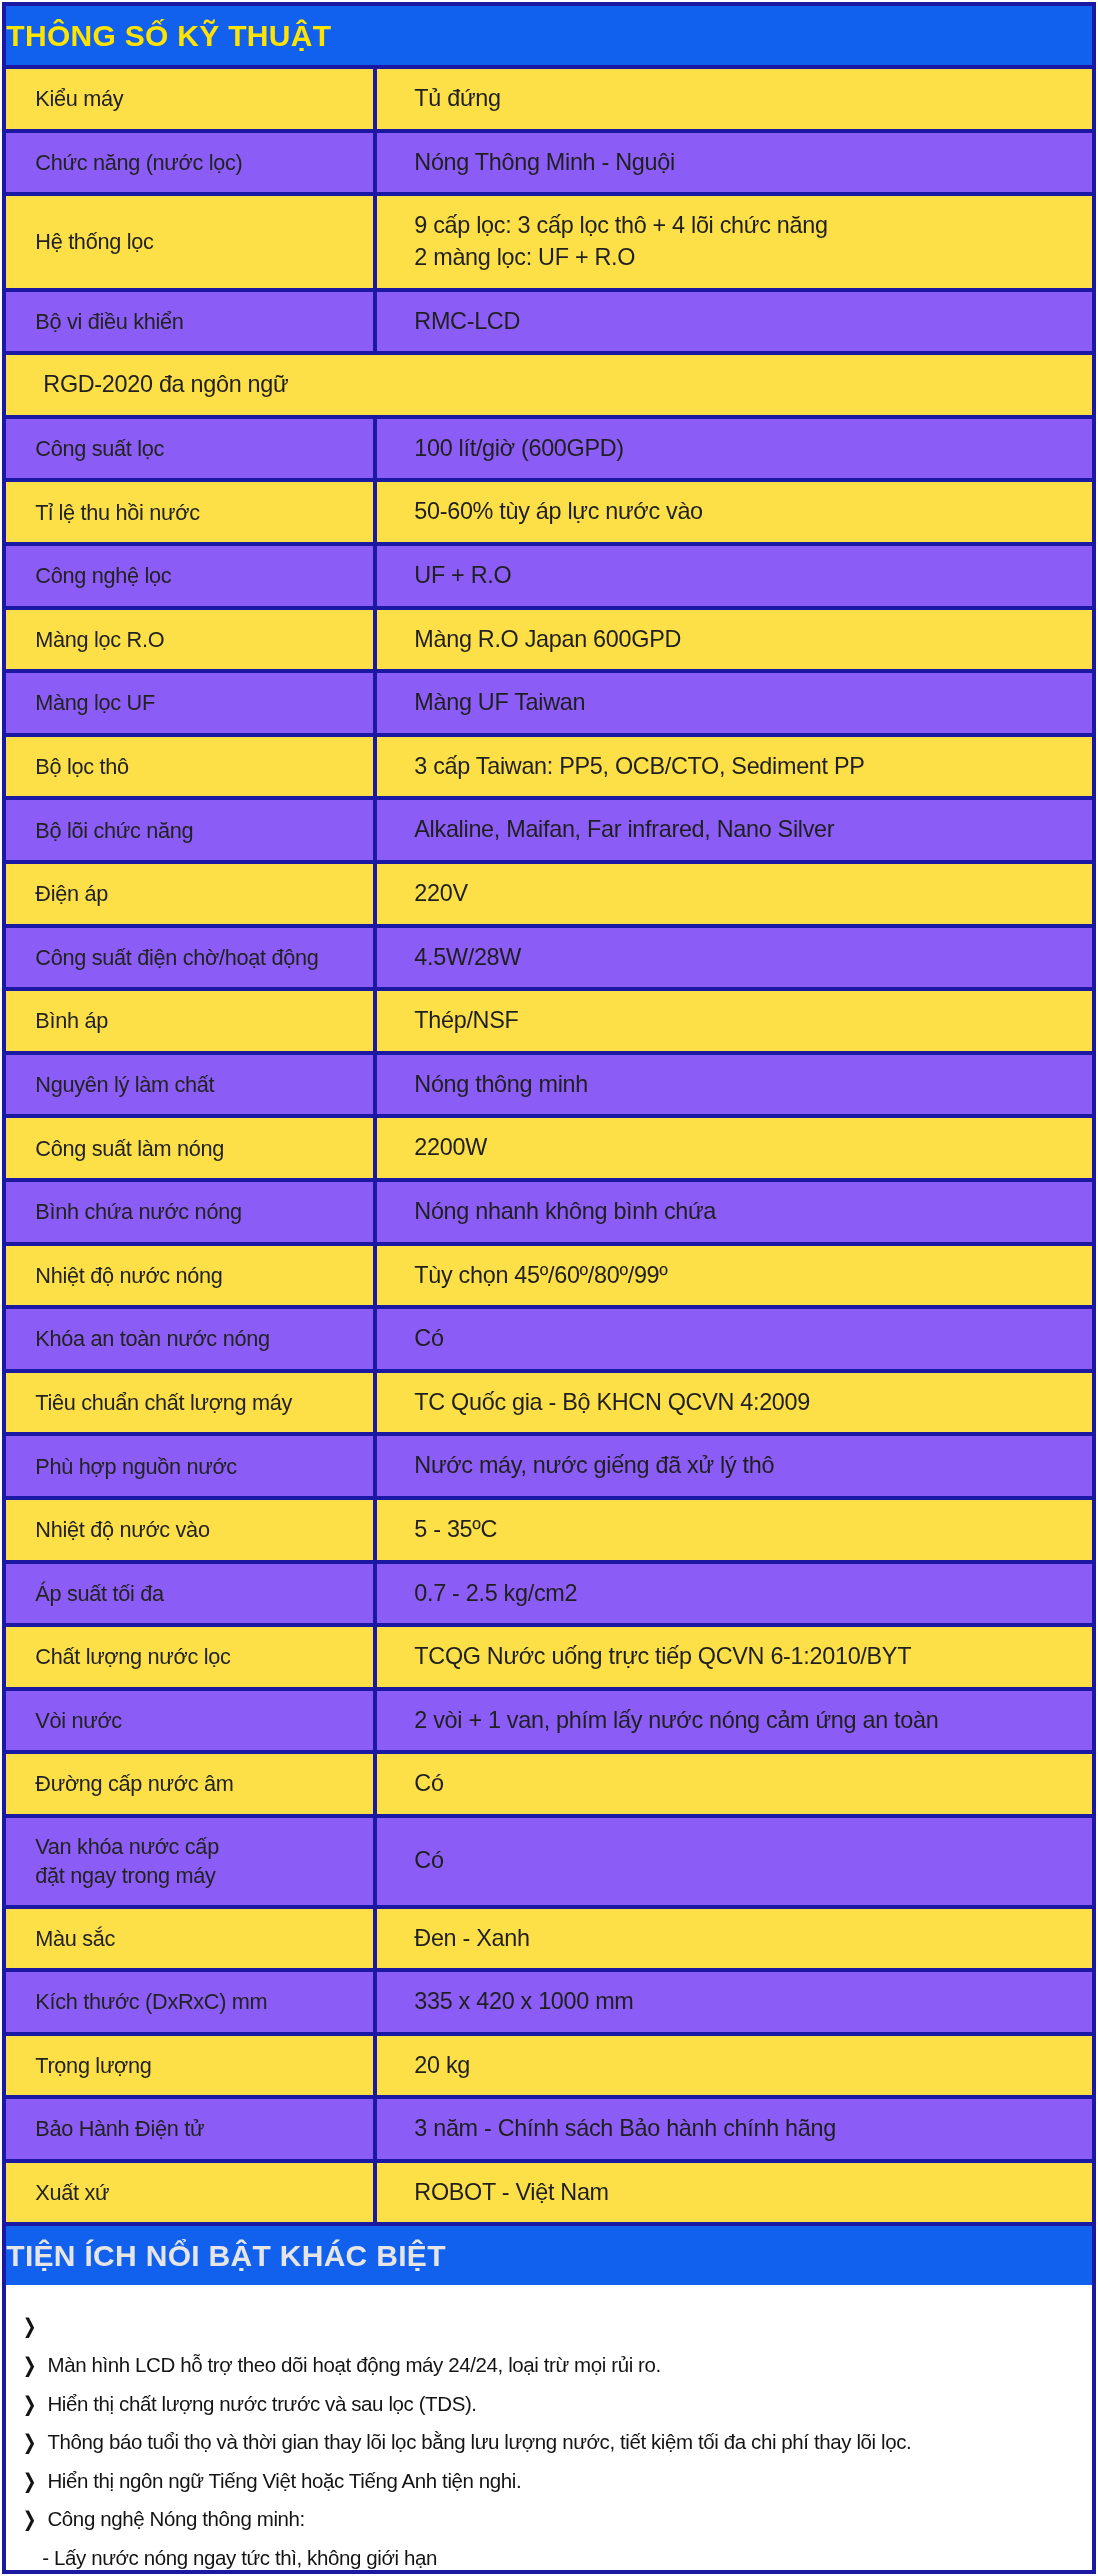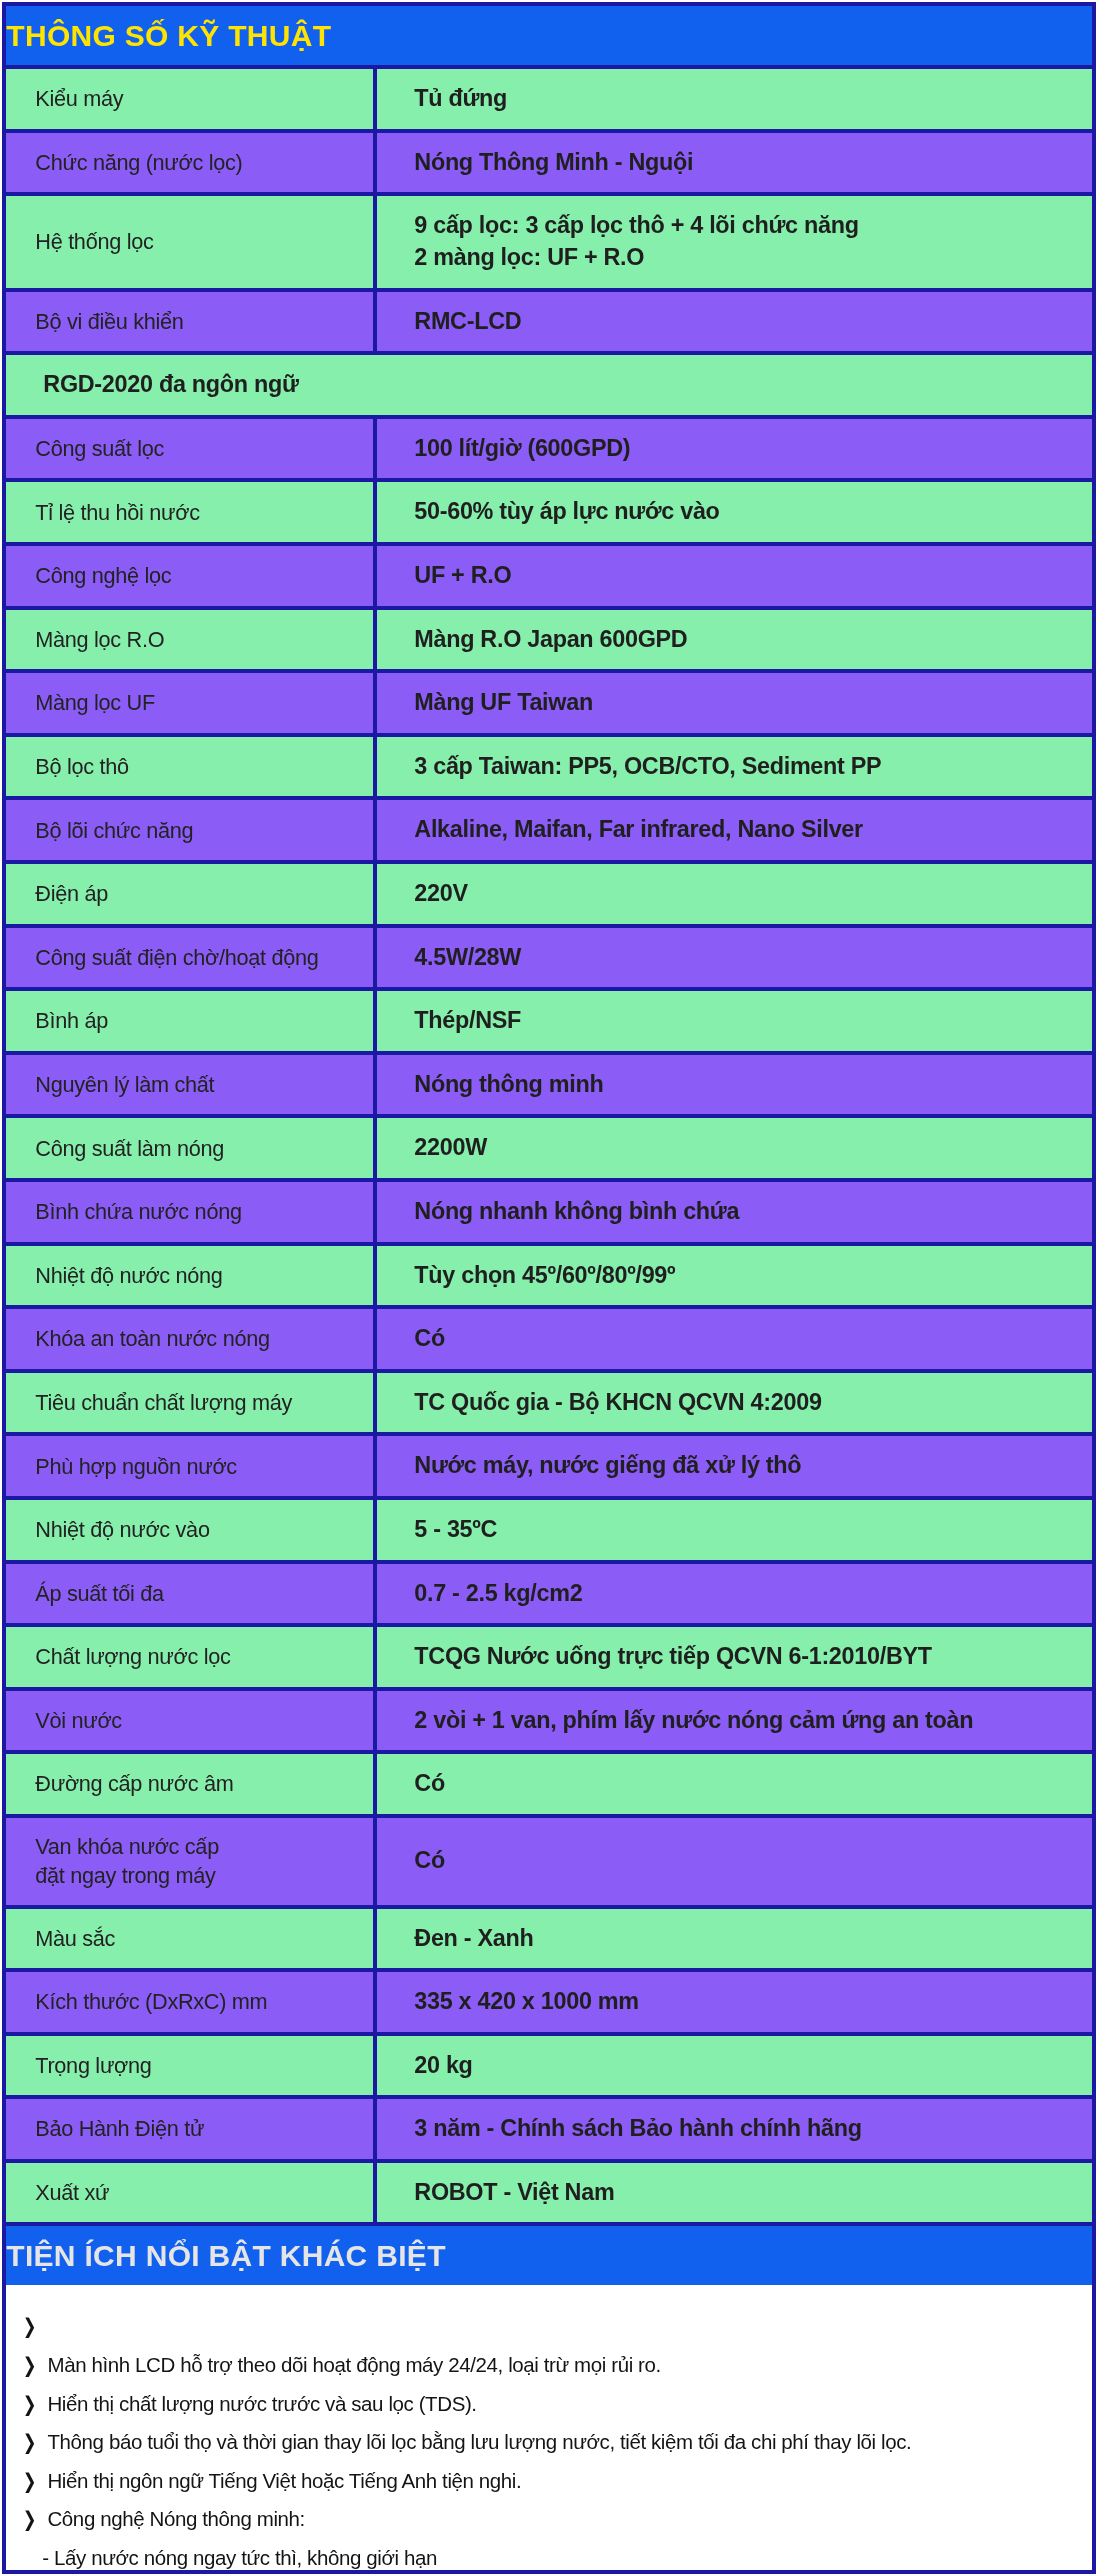--- a/index.html
+++ b/index.html
@@ -26,36 +26,36 @@
     font-size:30px;font-weight:bold;letter-spacing:0.3px;
     color:#FFE400;
   }
   .features-band .band-title{color:#e5e5e5;}
   .spec-table{flex:0 0 auto;display:flex;flex-direction:column;}
   .row{
     display:flex;min-height:59px;box-sizing:border-box;
     border-top:4.1px solid #1B19A3;
     background:#8b5cf6;
   }
-  .row.alt{background:#86efac;}
+  .row.alt{background:#fde047;}
   .cell{
     display:flex;align-items:center;box-sizing:border-box;
     padding-top:14px;padding-bottom:14px;
     white-space:pre-line;line-height:1.35;
   }
   .cell.label{
     width:371px;flex:0 0 auto;
     border-right:4.1px solid #1B19A3;
     padding-left:29px;padding-right:14px;
     font-size:21.7px;letter-spacing:-0.3px;color:#222222;
   }
   .cell.value{
     flex:1 1 auto;
     padding-left:37px;padding-right:8.2px;
-    font-size:23.4px;font-weight:bold;letter-spacing:-0.3px;color:#1f1f1f;
+    font-size:23.4px;font-weight:normal;letter-spacing:-0.3px;color:#1f1f1f;
   }
   .features-box{
     flex:1 1 auto;background:#ffffff;
     padding:15px 8.2px 7px 15px;box-sizing:border-box;
     overflow:hidden;
   }
   .feature{
     display:flex;align-items:flex-start;
     margin:14px 0 14px 0;
     font-size:20.5px;letter-spacing:-0.4px;color:#141414;line-height:1.2;

